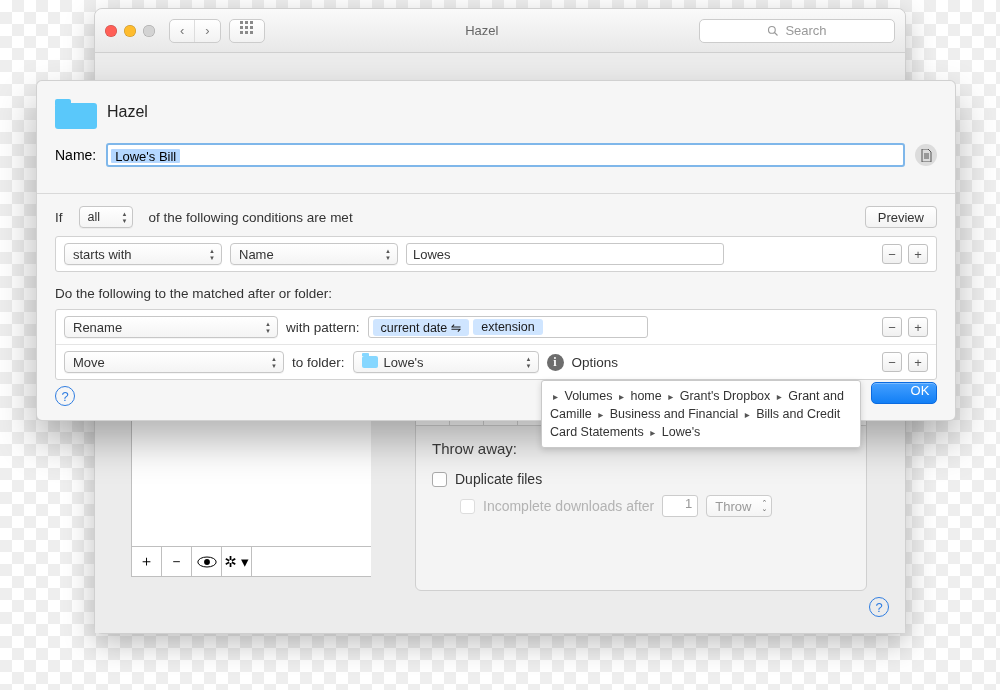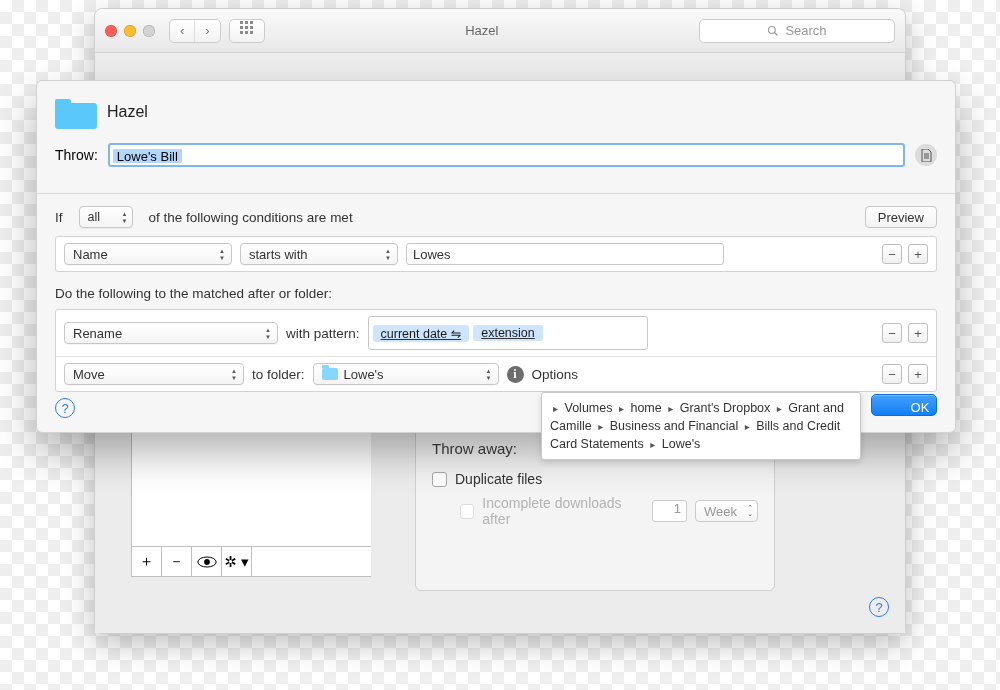--- a/index.html
+++ b/index.html
@@ -33,21 +33,21 @@
   .title { flex:1; text-align:center; font-size:13px; color:#666; }
   .searchbox { width:196px; height:24px; background:#fff; border:1px solid #ccc; border-radius:5px; display:flex; align-items:center; gap:6px; padding:0 8px; color:#999; font-size:13px;justify-content:center; }
   .searchbox svg { flex-shrink:0; }
 
   .back-body { position:absolute; bottom:0; left:0; right:0; top:44px; background:#ececec; }
   .leftlist { position:absolute; left:36px; top:338px; width:240px; height:186px; background:#fff; border:1px solid #bfbfbf; border-right:none; }
   .lefttools { height:30px; border-top:1px solid #bfbfbf; display:flex; position:absolute; bottom:0; left:0; right:0; }
   .lefttools > div { width:30px; display:flex; align-items:center; justify-content:center; border-right:1px solid #bfbfbf; font-size:15px; }
   .lefttools > div.wide { flex:1; border-right:none; }
 
-  .maincard { position:absolute; left:320px; top:338px; width:360px; height:200px; background:#f4f4f4; border:1px solid #d0d0d0; border-radius:6px; }
+  .maincard { position:absolute; left:320px; top:338px; width:452px; height:200px; background:#f4f4f4; border:1px solid #d0d0d0; border-radius:6px; }
   .mainhead { height:34px; display:flex; align-items:center; border-bottom:1px solid #d6d6d6; background:#fff; border-radius:6px 6px 0 0; }
   .mainhead .seg { width:34px; height:34px; display:flex; align-items:center; justify-content:center; border-right:1px solid #d6d6d6; font-size:15px; }
   .mainhead .fill { flex:1; }
   .mainhead .search-seg { width:34px; display:flex; align-items:center; justify-content:center; font-size:14px; }
   .throw { padding:14px 16px; font-size:14px; color:#333; }
   .throw h4 { font-weight:400; font-size:15px; margin-bottom:14px; color:#3c3c3c; }
   .chkrow { display:flex; align-items:center; gap:8px; margin-top:8px; font-size:14px; }
   .chkbox { width:15px; height:15px; border:1px solid #aaa; border-radius:3px; background:#fff; }
   .chkrow.dim { color:#b3b3b3;margin-left:28px; }
   .chkrow.dim .chkbox { border-color:#ddd; }
@@ -97,32 +97,32 @@
 
   .ruletable { margin-top:8px; border:1px solid #d2d2d2; background:#fff; border-radius:3px; }
   .rulerow { display:flex; align-items:center; gap:8px; padding:6px 8px; }
   .rulerow + .rulerow { border-top:1px solid #e5e5e5; }
   .rightbtns { margin-left:auto; display:flex; gap:6px; }
   .circlebtn { width:20px; height:20px; border:1px solid #c0c0c0; border-radius:3px; background:linear-gradient(#fff,#f0f0f0); display:flex; align-items:center; justify-content:center; font-size:13px; color:#555; }
   .textfield { height:22px; border:1px solid #c7c7c7; background:#fff; border-radius:3px; padding:0 6px; font-size:13px; display:flex; align-items:center; }
 
   .actiontxt { margin-top:14px; font-size:13.5px; }
 
-  .tokenfield { height:22px; border:1px solid #c7c7c7; background:#fff; border-radius:3px; padding:16px 4px; display:flex; align-items:center; gap:4px;text-decoration:underline; }
+  .tokenfield { height:22px; border:1px solid #c7c7c7; background:#fff; border-radius:3px; padding:4px 4px; display:flex; align-items:center; gap:4px; }
   .token { background:#cfe5ff; border-radius:3px; font-size:12.5px; color:#1a1a1a; padding:1px 8px; display:flex; align-items:center; gap:4px; }
 
   .folder-popup { display:flex; align-items:center; gap:6px; }
   .minifolder { width:16px; height:12px; background:#86d7ff; border-radius:2px; position:relative; }
   .minifolder::before { content:""; position:absolute; left:0; top:-3px; width:7px; height:3px; background:#86d7ff; border-radius:1px 1px 0 0; }
   .infobtn { width:17px; height:17px; border-radius:50%; background:#6d6d6d; color:#fff; font-size:12px; font-weight:bold; display:flex; align-items:center; justify-content:center; font-family: Georgia, serif; }
 
   .sheet-footer { display:flex; align-items:flex-start; padding:6px 18px 0; position:relative; }
   .sheet-footer .left { width:30px; }
   .sheet .helpcircle { width:20px; height:20px; border:1.5px solid #2f7de1; color:#2f7de1; border-radius:50%; display:flex; align-items:center; justify-content:center; font-size:13px; }
-  .okbtn { position:absolute; right:18px; top:2px; width:66px; height:22px; background:linear-gradient(#45a0ff,#127ff5); color:#fff; border:1px solid #0b6be0; border-radius:5px; font-size:13px; display:flex; align-items:flex-end; justify-content:center; box-shadow: 0 1px 0 rgba(255,255,255,.3) inset; padding-left: 32px; }
+  .okbtn { position:absolute; right:18px; top:2px; width:66px; height:22px; background:linear-gradient(#45a0ff,#127ff5); color:#fff; border:1px solid #0b6be0; border-radius:5px; font-size:13px; display:flex; align-items:flex-start; justify-content:center; box-shadow: 0 1px 0 rgba(255,255,255,.3) inset; padding-left: 32px; }
   .breadcrumbs { position:absolute; right:94px; top:0; width:320px; background:#fff; border:1px solid #c9c9c9; border-radius:3px; font-size:12.5px; color:#333; padding:6px 8px; line-height:1.45; box-shadow:0 2px 6px rgba(0,0,0,.15); }
   .breadcrumbs .sep { color:#555; padding:0 3px; font-size:10px; }
   .previewbtn { height:22px; padding:0 12px; border:1px solid #c7c7c7; border-radius:4px; background:linear-gradient(#fff,#f3f3f3); font-size:13px; display:flex; align-items:center; }
 </style>
 </head>
 <body>
 
 <div class="back-window">
   <div class="titlebar">
     <div class="traffic">
@@ -198,38 +198,38 @@
         <h4>Throw away:</h4>
         <div class="chkrow">
           <span class="chkbox"></span>
           <span>Duplicate files</span>
         </div>
         <div class="chkrow dim">
           <span class="chkbox"></span>
           <span>Incomplete downloads after</span>
           <span class="numfield">1</span>
           <span class="popup">
-            <span>Week</span>
+            <span>Throw</span>
           </span>
         </div>
       </div>
     </div>
 
     <div class="helpbtn">?</div>
   </div>
 </div>
 
 <div class="sheet">
   <div class="sheet-inner">
     <div class="folderrow">
       <div class="foldericon"></div>
       <div class="foldername">Hazel</div>
     </div>
     <div class="namerow">
-      <label>Throw:</label>
+      <label>Name:</label>
       <div class="nameinput">
         <span>Lowe's Bill</span>
       </div>
       <div class="docbtn">
         <svg width="11" height="13" viewBox="0 0 11 13">
             <path d="M1 0 H7 L10 3 V13 H1 Z" fill="none" stroke="#555" stroke-width="1"></path>
             <path d="M3 5 H8 M3 7 H8 M3 9 H8" stroke="#555" stroke-width="1"></path>
           </svg>
       </div>
     </div>
@@ -243,25 +243,25 @@
         <span>all</span>
       </span>
       <span>of the following conditions are met</span>
       <div style="margin-left:auto" class="previewbtn">
         <span>Preview</span>
       </div>
     </div>
 
     <div class="ruletable">
       <div class="rulerow">
+        <span class="mac-popup arrows" style="width:158px">
+          <span>starts with</span>
+        </span>
         <span class="mac-popup arrows" style="width:168px">
           <span>Name</span>
-        </span>
-        <span class="mac-popup arrows" style="width:158px">
-          <span>starts with</span>
         </span>
         <span class="textfield" style="width:318px">
           <span>Lowes</span>
         </span>
         <div class="rightbtns">
           <div class="circlebtn">−</div>
           <div class="circlebtn">+</div>
         </div>
       </div>
     </div>
@@ -277,21 +277,21 @@
         <div class="tokenfield" style="width:280px">
           <span class="token">current date ⇋</span>
           <span class="token">extension</span>
         </div>
         <div class="rightbtns">
           <div class="circlebtn">−</div>
           <div class="circlebtn">+</div>
         </div>
       </div>
       <div class="rulerow">
-        <span class="mac-popup arrows" style="width:180px">
+        <span class="mac-popup arrows" style="width:220px">
           <span>Move</span>
         </span>
         <span>to folder:</span>
         <span class="mac-popup arrows folder-popup" style="width:186px">
           <span class="minifolder"></span>
           <span>Lowe's</span>
         </span>
         <span class="infobtn">i</span>
         <span>Options</span>
         <div class="rightbtns">

